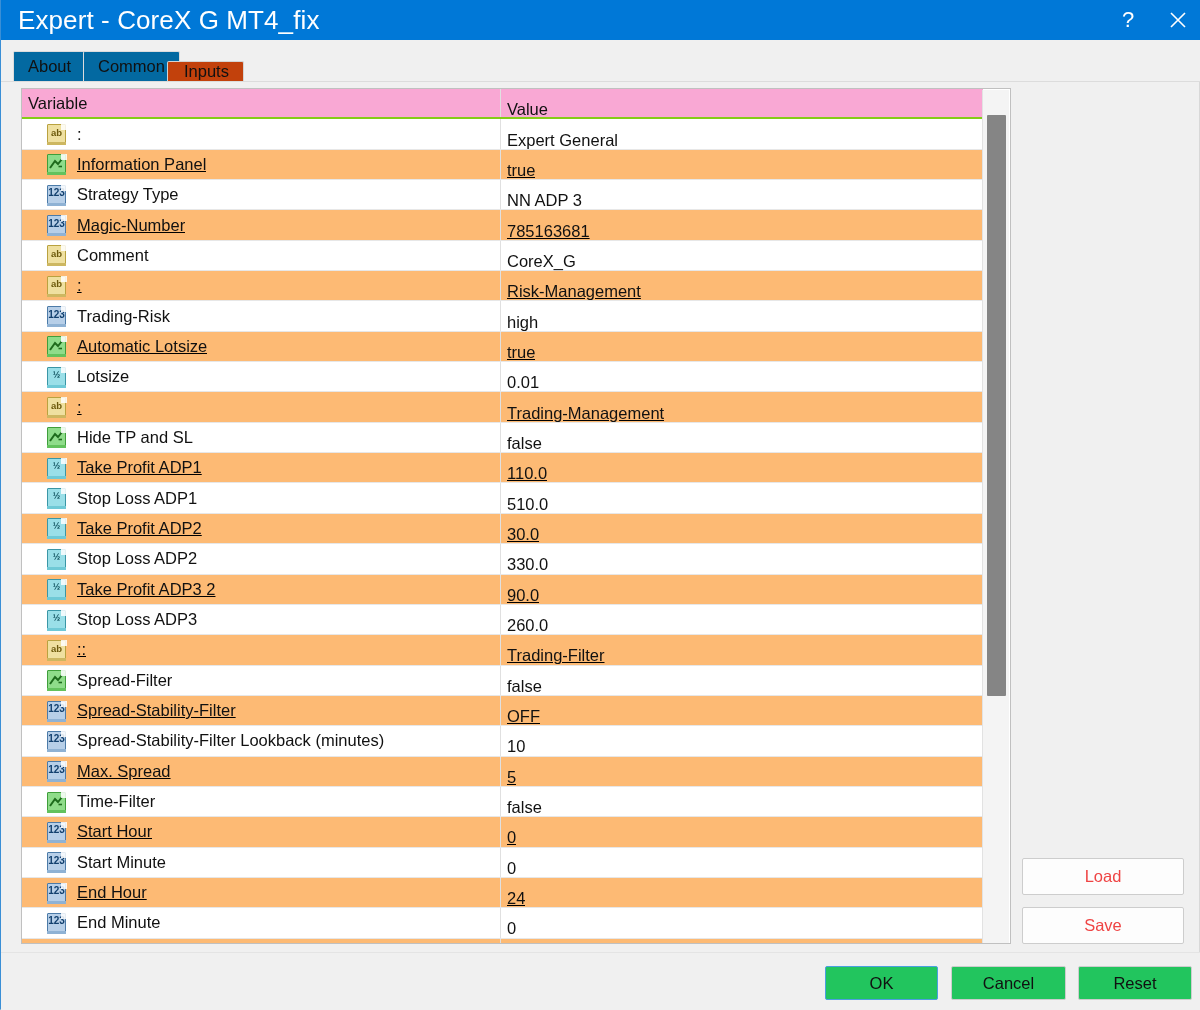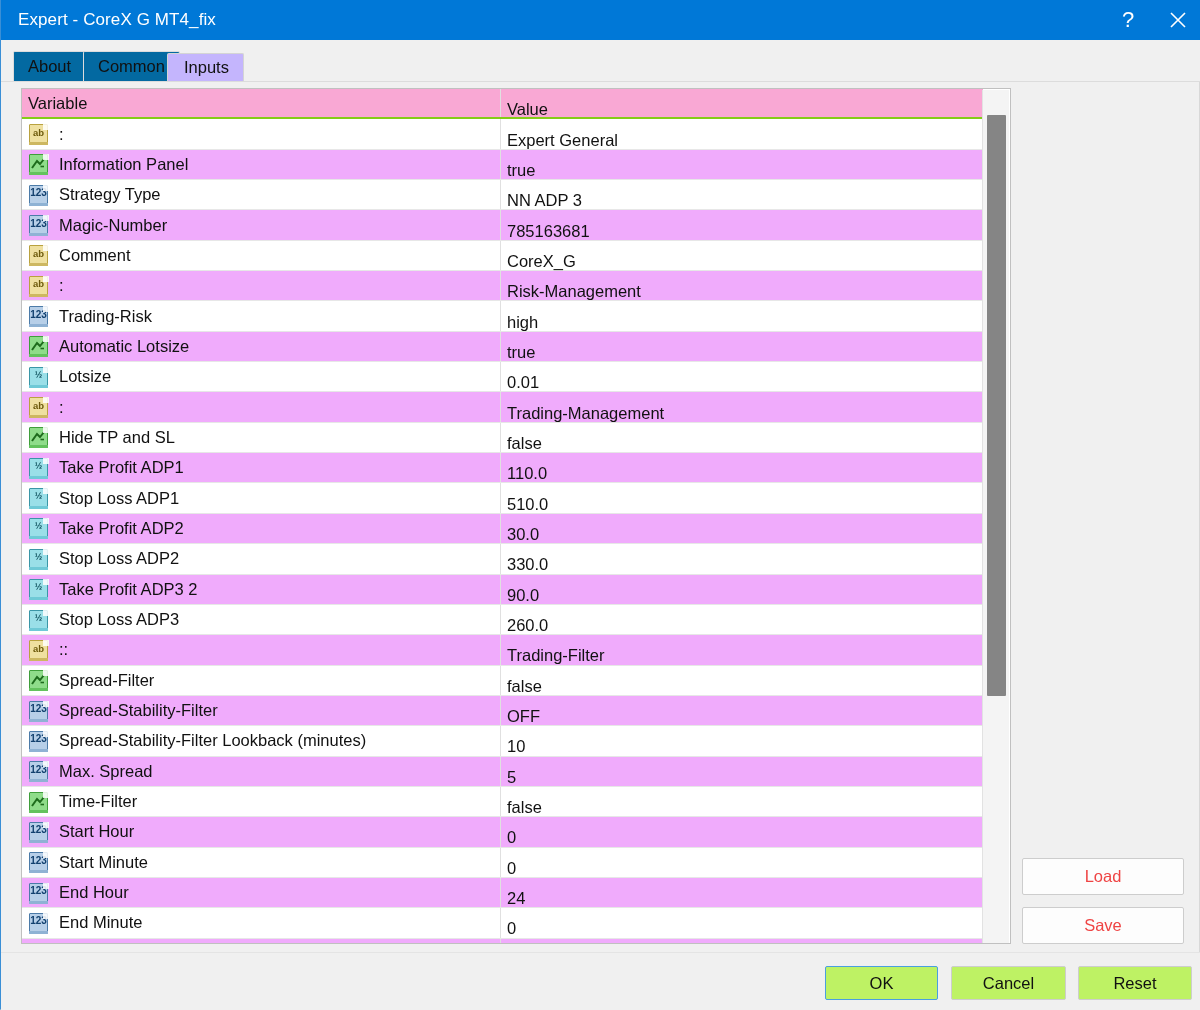--- a/index.html
+++ b/index.html
@@ -27,21 +27,21 @@
     position: absolute;
     left: 0; top: 0;
     width: 1200px;
     height: 40px;
     background: #0078d7;
     display: flex;
     align-items: center;
   }
   .title-text {
     color: #ffffff;
-    font-size: 17px;
+    font-size: 26px;
     padding-left: 17px;
     letter-spacing: 0.1px;
     white-space: nowrap;
   }
   .titlebar-spacer { flex: 1; }
   .tb-btn {
     width: 46px;
     height: 40px;
     display: flex;
     align-items: center;
@@ -70,22 +70,22 @@
     justify-content: center;
     font-size: 16.5px;
     color: #111111;
     background: #0369a1;
     border: 1px solid #dcdcdc;
     border-bottom: none;
     border-radius: 2px 2px 0 0;
     white-space: nowrap;
   }
   .tab.active {
-    height: 28px;
-    background: #c4b5fd;
+    height: 20px;
+    background: #c2410c;
     border-color: #d4d4d4;
     z-index: 3;
     font-size: 16.5px;
     padding-left: 16px;
   }
 
   
   .list-panel {
     position: absolute;
     left: 20px;
@@ -104,21 +104,21 @@
     overflow: hidden;
   }
 
   .row {
     display: flex;
     height: 30.35px;
     align-items: center;
     border-bottom: 1px solid #e7e7e7;
     background: #ffffff;
   }
-  .row.alt { background: #f0abfc; }
+  .row.alt { background: #fdba74; text-decoration: underline; }
   .row.header { background: #f9a8d4; border-bottom: 2px solid #84cc16; }
 
   .cell-var {
     width: 479px;
     min-width: 479px;
     display: flex;
     align-items: center;
     padding-left: 6px;
     border-right: 1px solid #e0e0e0;
     height: 100%;
@@ -141,20 +141,21 @@
 
   .cell-var .label { margin-left: 9px; }
 
   
   .ico {
     position: relative;
     width: 22px;
     height: 22px;
     min-width: 22px;
     display: inline-block;
+    margin-left: 18px;
   }
   .ico .sheet {
     position: absolute;
     left: 1px; top: 1px;
     width: 19px;
     height: 19px;
     border-radius: 1px;
   }
   .ico .glyph {
     position: absolute;
@@ -250,21 +251,21 @@
     top: 952px;
     width: 1200px;
     height: 58px;
     background: #f0f0f0;
     border-top: 1px solid #e4e4e4;
   }
   .foot-btn {
     position: absolute;
     top: 13px;
     height: 34px;
-    background: #bef264;
+    background: #22c55e;
     border: 1px solid #cdcdcd;
     border-radius: 2px;
     font-size: 16.5px;
     color: #111111;
     display: flex;
     align-items: center;
     justify-content: center;
     font-family: "Liberation Sans", sans-serif;
   }
   .foot-btn.ok { left: 824px; width: 113px; border: 1px solid #4a9fe0; }

